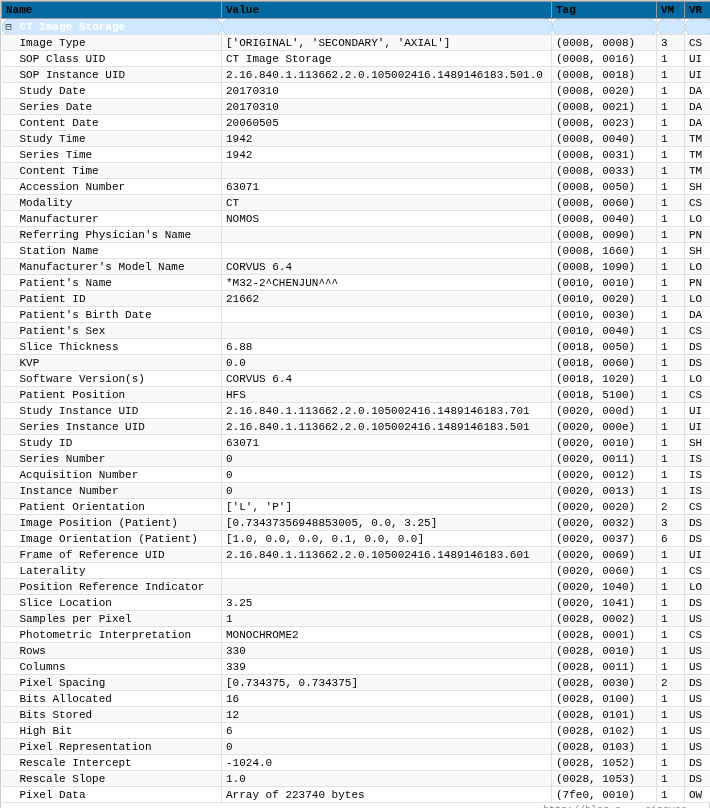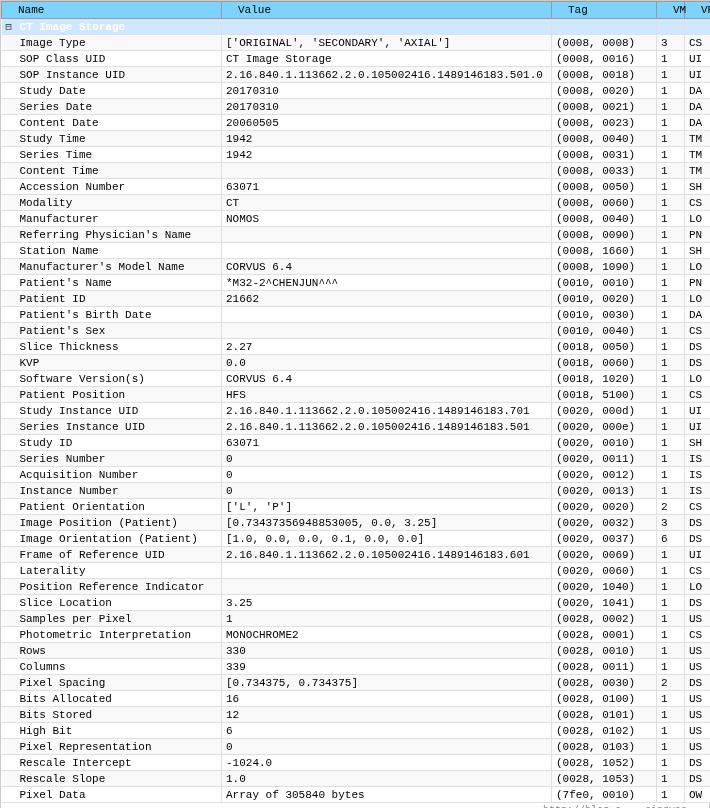--- a/index.html
+++ b/index.html
@@ -19,40 +19,41 @@
       width: 100%;
       border-collapse: collapse;
       table-layout: fixed;
     }
     col.name { width: 220px; }
     col.value { width: 330px; }
     col.tag { width: 105px; }
     col.vm { width: 28px; }
     col.vr { width: 28px; }
     thead tr th {
-      background: #7dd3fc;
+      background: #0369a1;
       border: 1px solid #999;
-      padding: 2px 16px;
+      padding: 2px 4px;
       text-align: left;
-      font-weight: normal;
+      font-weight: bold;
       font-size: 11px;
     }
     tbody tr td {
       border-bottom: 1px solid #e0e0e0;
       border-right: 1px solid #e0e0e0;
       padding: 1px 4px;
       white-space: nowrap;
       overflow: hidden;
       text-overflow: ellipsis;
       font-size: 11px;
       height: 16px;
     }
     .row-group-header td {
       background: #d0e8ff;
       font-weight: bold;
+      border-radius: 8px;
     }
     .row-group-header .name-cell {
       padding-left: 4px;
     }
     .highlighted {
       background: #0078d7;
       color: #fff;
     }
     .expand-icon { font-size: 10px; margin-right: 2px; color: #555; }
     .row-even { background: #fff; }
@@ -221,21 +222,21 @@
         </tr>
         <tr class="row-odd">
           <td><span style="display: inline-block; width: 14px;"></span>Patient's Sex</td>
           <td></td>
           <td>(0010, 0040)</td>
           <td>1</td>
           <td>CS</td>
         </tr>
         <tr class="row-even">
           <td><span style="display: inline-block; width: 14px;"></span>Slice Thickness</td>
-          <td>2.27</td>
+          <td>6.88</td>
           <td>(0018, 0050)</td>
           <td>1</td>
           <td>DS</td>
         </tr>
         <tr class="row-odd">
           <td><span style="display: inline-block; width: 14px;"></span>KVP</td>
           <td>0.0</td>
           <td>(0018, 0060)</td>
           <td>1</td>
           <td>DS</td>
@@ -417,21 +418,21 @@
         </tr>
         <tr class="row-odd">
           <td><span style="display: inline-block; width: 14px;"></span>Rescale Slope</td>
           <td>1.0</td>
           <td>(0028, 1053)</td>
           <td>1</td>
           <td>DS</td>
         </tr>
         <tr class="row-even">
           <td><span style="display: inline-block; width: 14px;"></span>Pixel Data</td>
-          <td>Array of 305840 bytes</td>
+          <td>Array of 223740 bytes</td>
           <td>(7fe0, 0010)</td>
           <td>1</td>
           <td>OW</td>
         </tr>
       </tbody>
   </table>
   <div class="watermark">http://blog.s... singyao...</div>
 </div>
 
 </body></html>

